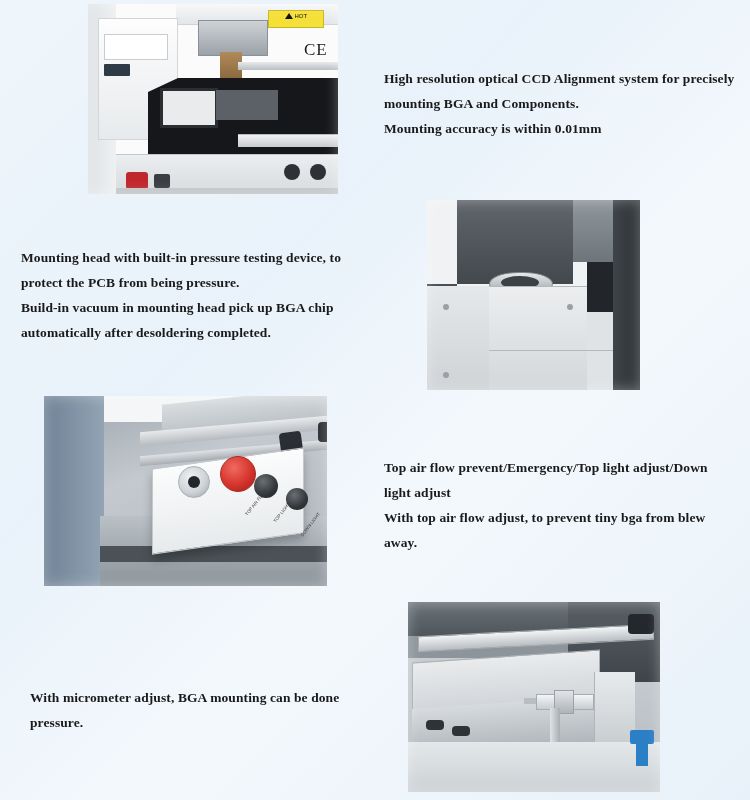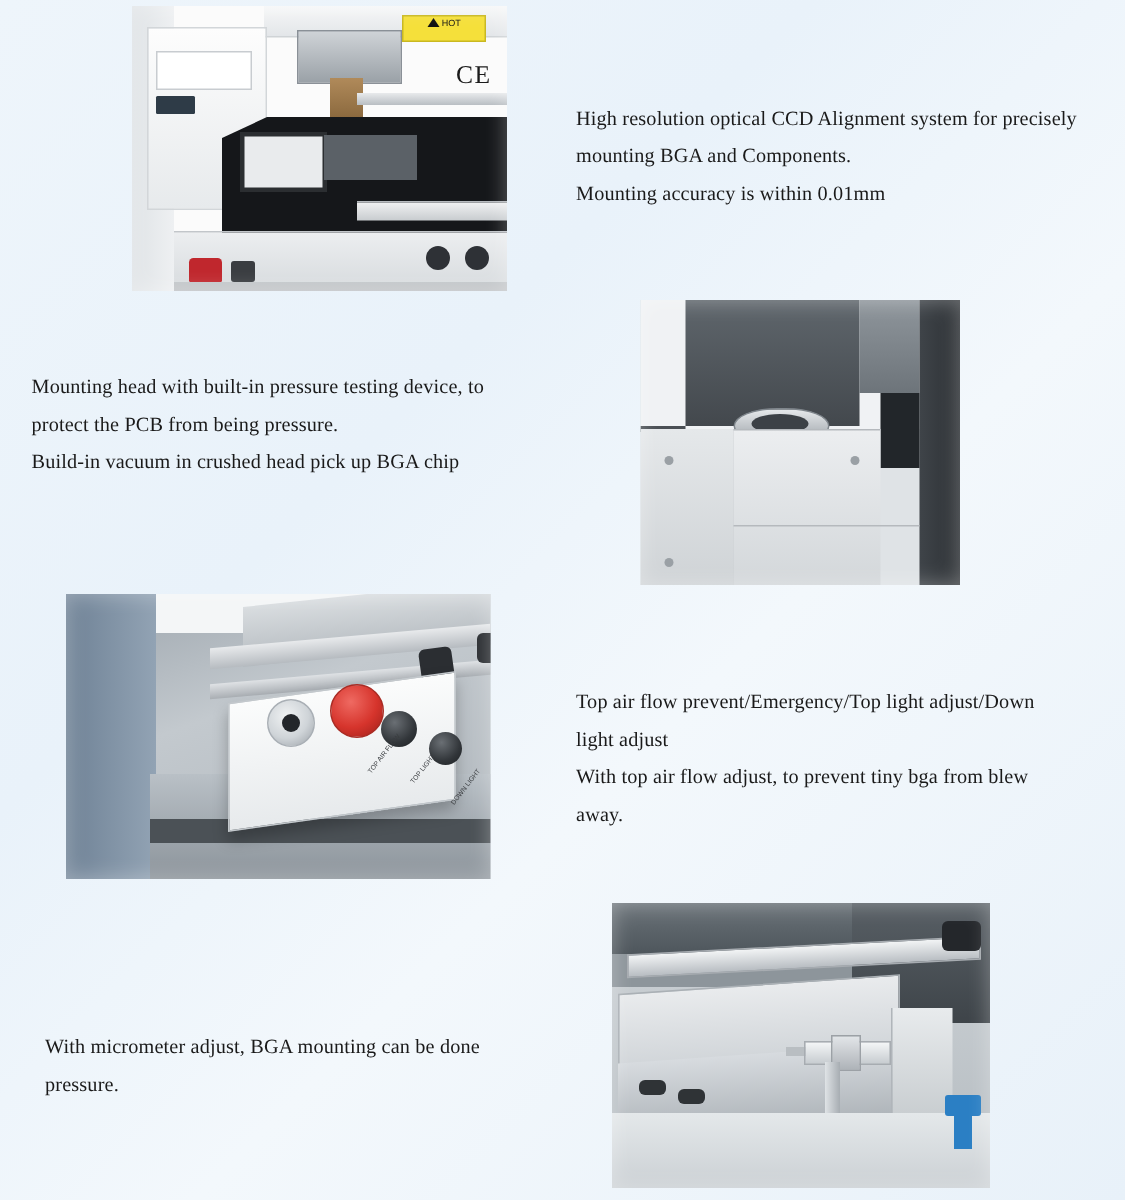--- a/index.html
+++ b/index.html
@@ -22,20 +22,21 @@
 
   .text-block {
     position: absolute;
     color: #1a1a1a;
     font-size: 13.5px;
     line-height: 25px;
     letter-spacing: 0.1px;
   }
   .text-block .line {
     white-space: nowrap;
+    font-weight: bold;
   }
 
   
   .photo {
     position: absolute;
     overflow: hidden;
     background: #b9c0c6;
   }
 
   
@@ -413,21 +414,22 @@
 
   <div class="text-block" style="left:384px; top:66px; width:362px;">
     <div class="line">High resolution optical CCD Alignment system for precisely</div>
     <div class="line">mounting BGA and Components.</div>
     <div class="line">Mounting accuracy is within 0.01mm</div>
   </div>
 
   <div class="text-block" style="left:21px; top:245px; width:350px;">
     <div class="line">Mounting head with built-in pressure testing device, to</div>
     <div class="line">protect the PCB from being pressure.</div>
-    <div class="line">Build-in vacuum in crushed head pick up BGA chip</div>
+    <div class="line">Build-in vacuum in mounting head pick up BGA chip</div>
+    <div class="line">automatically after desoldering completed.</div>
   </div>
 
   <div class="photo p2">
     <div class="bgtop"></div>
     <div class="darkcol"></div>
     <div class="darkcol2"></div>
     <div class="blackstrip"></div>
     <div class="rightblk"></div>
     <div class="rightblk2"></div>
     <div class="ring"></div>

